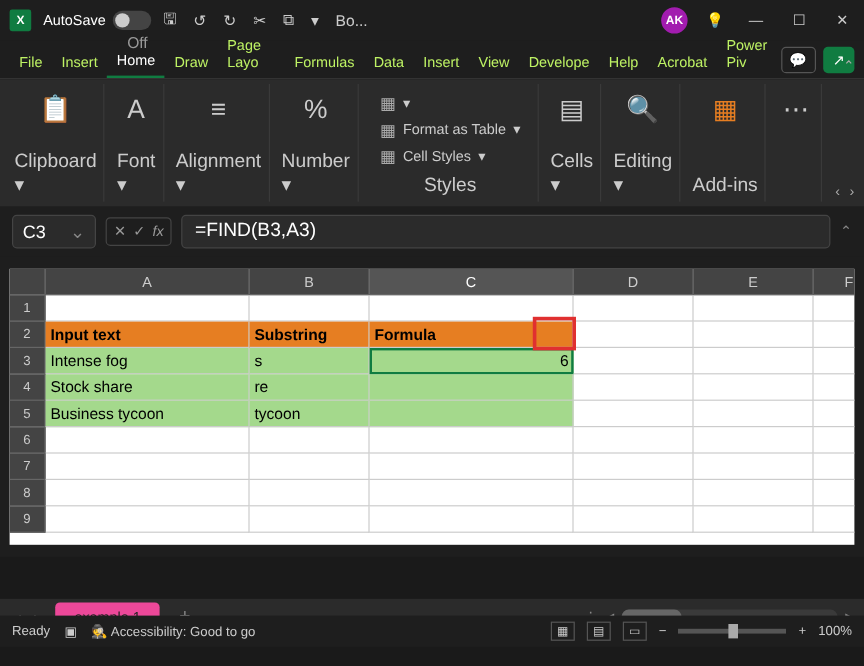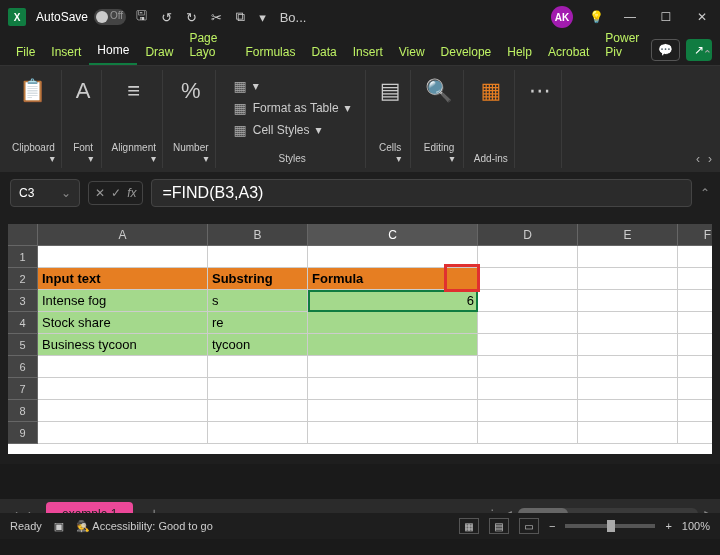--- a/index.html
+++ b/index.html
@@ -4,51 +4,51 @@
 <style>
   * { margin: 0; padding: 0; box-sizing: border-box; }
   body { font-family: "Segoe UI", Arial, sans-serif; background: #1a1a1a; color: #fff; width: 720px; height: 555px; overflow: hidden; position: relative; }
   
   
   .title-bar { height: 34px; background: #1e1e1e; display: flex; align-items: center; padding: 0 8px; font-size: 12px; }
   .excel-icon { width: 18px; height: 18px; background: #107c41; border-radius: 2px; display: flex; align-items: center; justify-content: center; font-size: 10px; font-weight: bold; margin-right: 10px; }
   .autosave { display: flex; align-items: center; gap: 6px; margin-right: 10px; }
   .toggle { width: 32px; height: 16px; background: #444; border-radius: 8px; position: relative; }
   .toggle-knob { width: 12px; height: 12px; background: #ccc; border-radius: 50%; position: absolute; top: 2px; left: 2px; }
-  .toggle-label { font-size: 10px; position: absolute; right: 3px; top: 1px; color: #999; text-align: right; }
+  .toggle-label { font-size: 13px; position: absolute; right: 3px; top: 19px; color: #999; text-align: right; }
   .title-icons { display: flex; gap: 14px; align-items: center; color: #ccc; }
   .title-icons span { cursor: pointer; font-size: 13px; }
   .doc-name { margin-left: 0; }
   .title-right { margin-left: auto; display: flex; gap: 16px; align-items: center; }
   .avatar { width: 22px; height: 22px; border-radius: 50%; background: #a21caf; display: flex; align-items: center; justify-content: center; font-size: 10px; font-weight: bold; }
   .win-btn { width: 20px; height: 20px; display: flex; align-items: center; justify-content: center; font-size: 12px; color: #ccc; cursor: pointer; }
   
   
   .tabs { height: 32px; background: #1e1e1e; display: flex; align-items: flex-end; padding: 0 8px; font-size: 12px; border-bottom: 1px solid #333; }
   .tab { padding: 6px 8px; color: #bef264; cursor: pointer; }
   .tab.active { border-bottom: 2px solid #107c41; color: #fff; }
   .tab-right { margin-left: auto; display: flex; gap: 6px; align-items: center; }
   .share-btn { background: #107c41; padding: 4px 8px; border-radius: 4px; font-size: 12px; margin-bottom: 4px; }
   .comment-btn { border: 1px solid #555; padding: 3px 6px; border-radius: 4px; margin-bottom: 4px; }
   
   
   .ribbon { height: 106px; background: #2b2b2b; display: flex; padding: 4px 6px; gap: 4px; position: relative; }
   .group { display: flex; flex-direction: column; align-items: center; justify-content: space-between; padding: 4px 6px; border-right: 1px solid #3a3a3a; }
   .group:last-child { border-right: none; }
   .group-icon { font-size: 22px; color: #ccc; padding: 4px; }
-  .group-label { font-size: 10px; color: #ccc; text-align: right; }
+  .group-label { font-size: 16px; color: #ccc; text-align: left; }
   .group-vert { display: flex; flex-direction: column; gap: 6px; font-size: 12px; color: #ccc; padding: 4px 8px; }
   .group-vert div { display: flex; align-items: center; gap: 6px; cursor: pointer; }
   .group-vert .sm-icon { font-size: 14px; color: #aaa; }
   .ribbon-nav { position: absolute; right: 8px; bottom: 6px; display: flex; gap: 8px; color: #aaa; font-size: 12px; }
   .ribbon-collapse { position: absolute; right: 8px; top: -18px; color: #aaa; font-size: 11px; }
   
   
   .formula-row { height: 42px; background: #1e1e1e; display: flex; align-items: center; padding: 6px 10px; gap: 8px; }
-  .name-box { width: 70px; height: 28px; background: #2b2b2b; border: 1px solid #444; border-radius: 4px; display: flex; align-items: center; padding: 0 8px; font-size: 12px; justify-content: space-between; }
+  .name-box { width: 70px; height: 28px; background: #2b2b2b; border: 1px solid #444; border-radius: 4px; display: flex; align-items: center; padding: 0 8px; font-size: 15px; justify-content: space-between; }
   .fx-area { display: flex; align-items: center; gap: 8px; flex: 1; }
   .fx-btns { display: flex; gap: 6px; font-size: 12px; color: #999; border: 1px solid #444; border-radius: 4px; padding: 4px 6px; }
   .fx-input { flex: 1; height: 28px; background: #2b2b2b; border: 1px solid #444; border-radius: 4px; padding: 0 10px; font-size: 16px; color: #fff; display: flex; align-items: center; }
   .fx-expand { color: #888; font-size: 12px; }
   
   
   .grid-area { height: 250px; background: #1e1e1e; padding: 10px 8px 0 8px; }
   .grid-wrap { background: #fff; color: #000; height: 230px; overflow: hidden; position: relative; }
   .grid { display: grid; grid-template-columns: 30px 170px 100px 170px 100px 100px 60px; }
   .hdr { background: #444; color: #ccc; font-size: 12px; text-align: center; height: 22px; line-height: 22px; border-right: 1px solid #666; border-bottom: 1px solid #666; }

